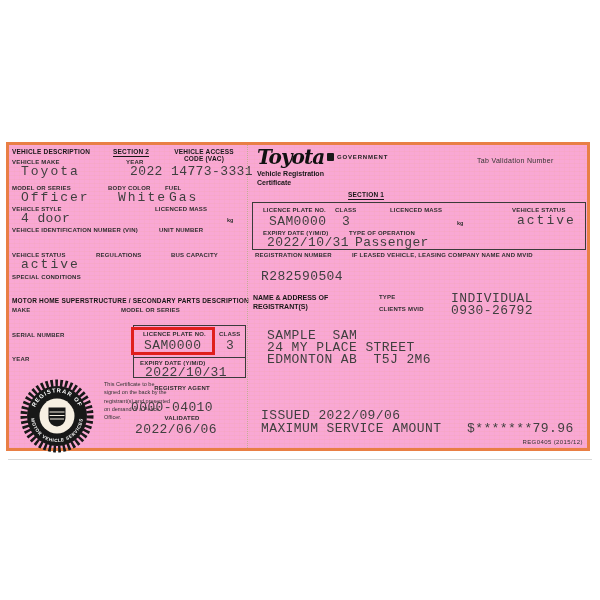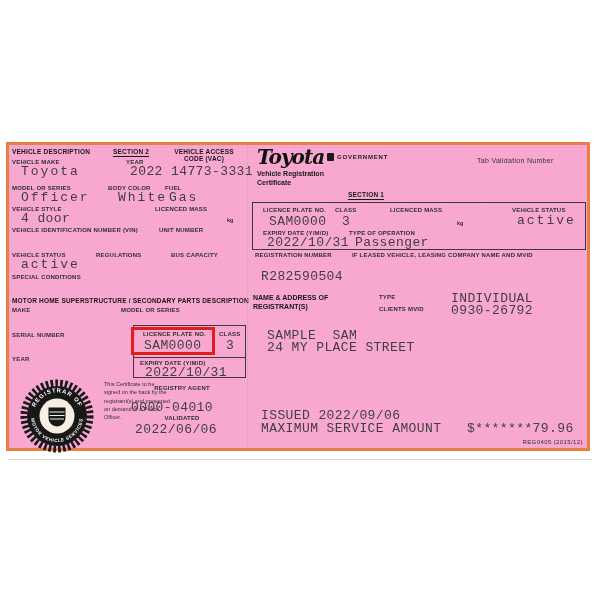--- a/index.html
+++ b/index.html
@@ -150,20 +150,21 @@
 
     <span class="a title7" style="left:244px;top:149px">NAME &amp; ADDRESS OF</span>
     <span class="a title7" style="left:244px;top:158px">REGISTRANT(S)</span>
     <span class="a lbl" style="left:370px;top:149px">TYPE</span>
     <span class="a tw" style="left:442px;top:146px">INDIVIDUAL</span>
     <span class="a lbl" style="left:370px;top:161px">CLIENTS MVID</span>
     <span class="a tw" style="left:442px;top:158px">0930-26792</span>
 
     <span class="a tw" style="left:258px;top:183px;white-space:pre">SAMPLE  SAM</span>
     <span class="a tw" style="left:258px;top:195px;white-space:pre">24 MY PLACE STREET</span>
+    <span class="a tw" style="left:258px;top:207px;white-space:pre">EDMONTON AB  T5J 2M6</span>
 
     <span class="a tw" style="left:252px;top:263px">ISSUED 2022/09/06</span>
     <span class="a tw" style="left:252px;top:276px">MAXIMUM SERVICE AMOUNT</span>
     <span class="a tw" style="left:458px;top:276px">$*******79.96</span>
 
     <span class="a" style="right:4px;top:294px;font-size:6px;color:#333;letter-spacing:.4px">REG0405 (2015/12)</span>
   </div>
 </div>
 
 <div class="shadowline"></div>

